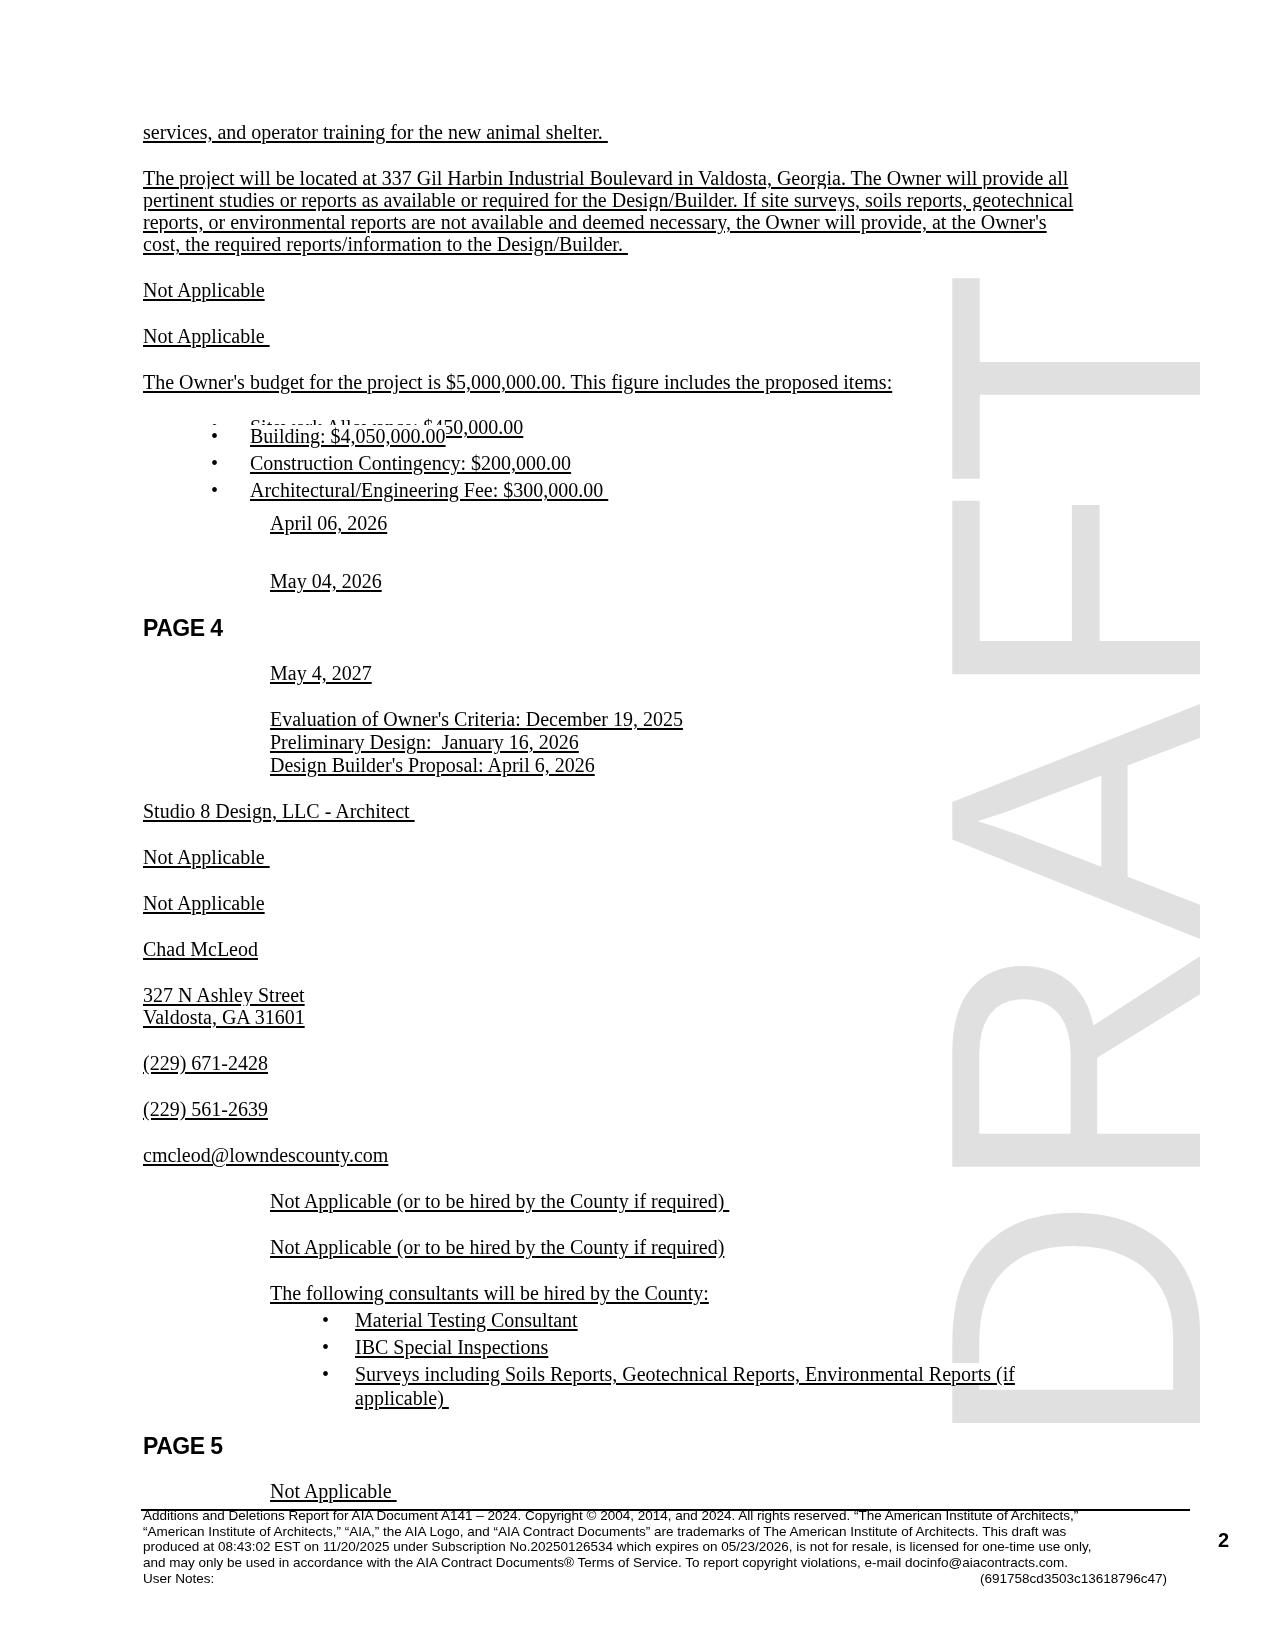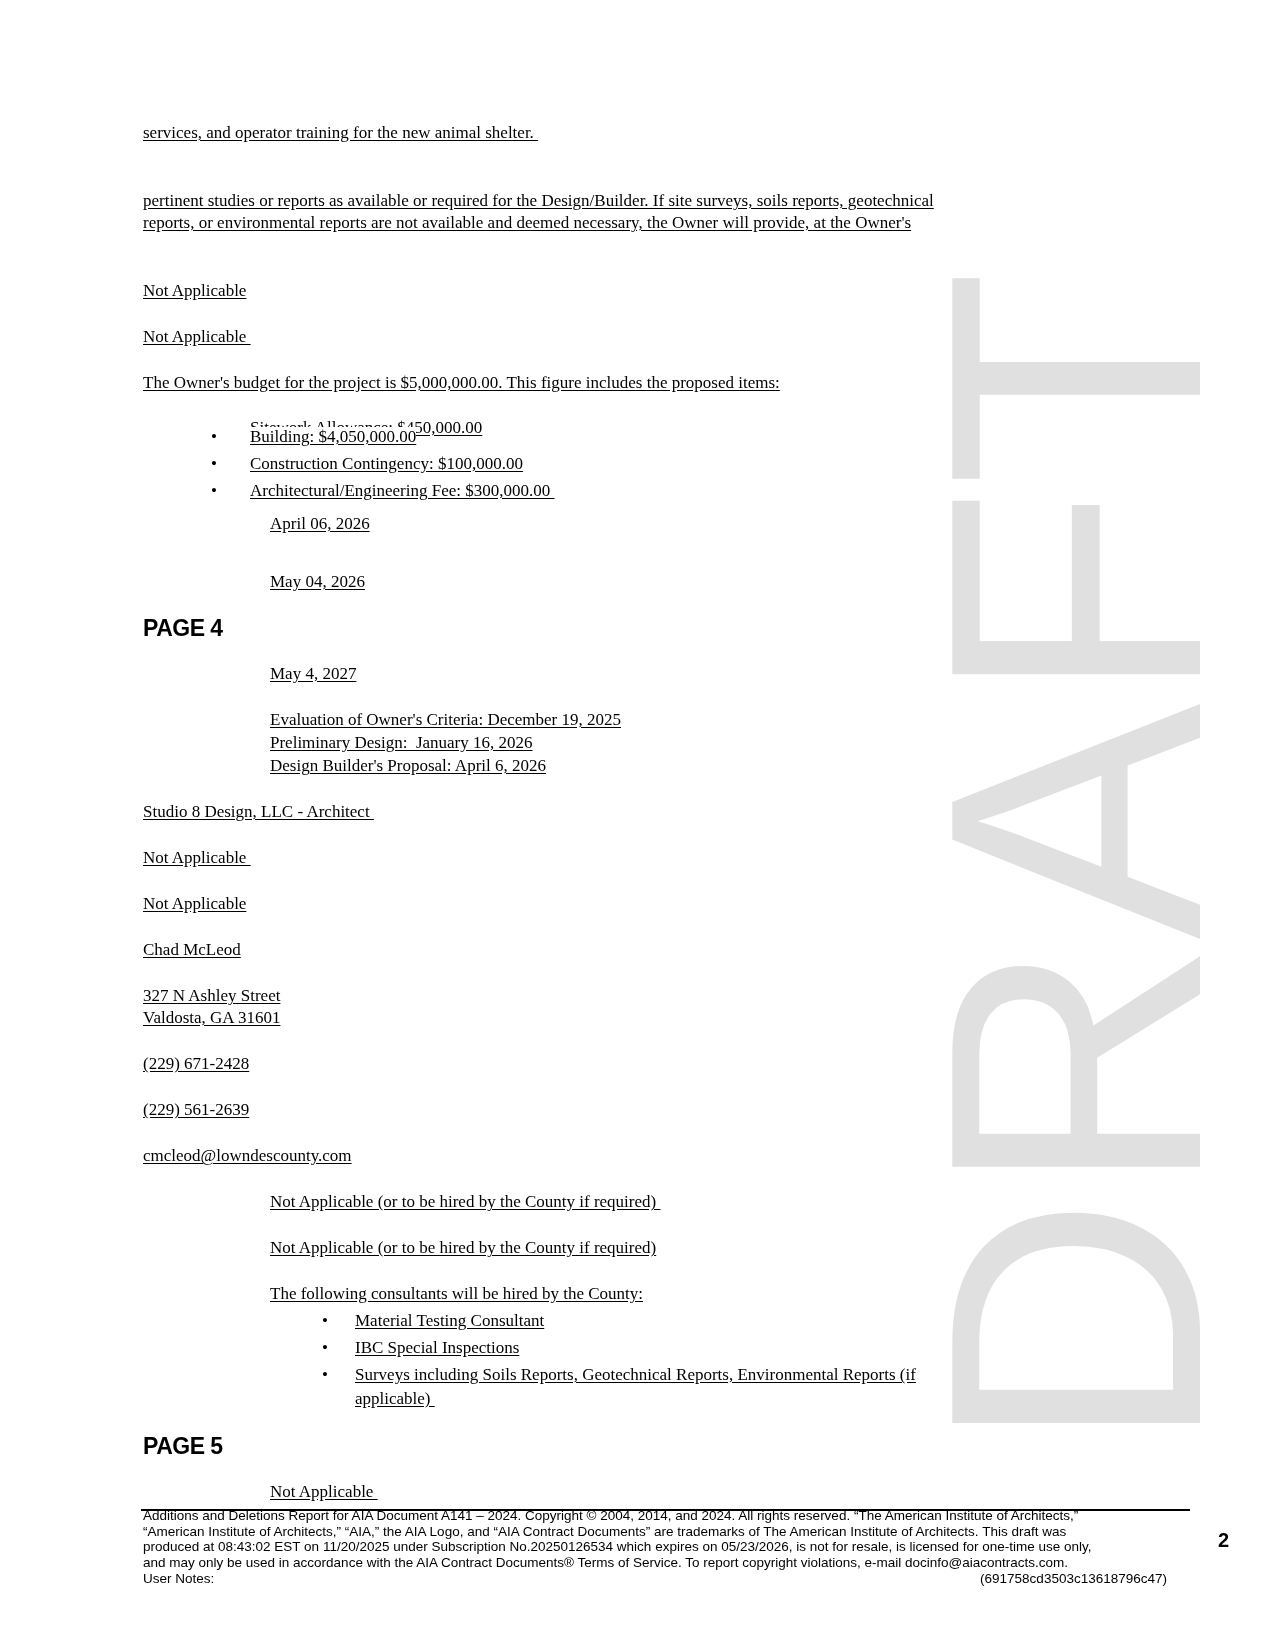--- a/index.html
+++ b/index.html
@@ -1,19 +1,19 @@
 <!DOCTYPE html>
 <html><head>
 <meta charset="utf-8">
 <style>
   html,body{margin:0;padding:0;background:#888;}
   .page{position:relative;width:1275px;height:1650px;margin:0 auto;background:#ffffff;overflow:hidden;
         font-family:"Liberation Serif", serif;color:#000;}
   .wm{position:absolute;left:0;top:0;}
-  .row{position:absolute;font-size:17px;line-height:23px;white-space:pre;}
+  .row{position:absolute;font-size:20px;line-height:23px;white-space:pre;}
   .row .t{background:#ffffff;text-decoration:underline;text-underline-offset:2px;}
   .b{display:inline-block;background:#ffffff;}
   .b1{width:39px;}
   .b2{width:33px;}
   .pagehead{position:absolute;font-family:"Liberation Sans",sans-serif;font-weight:bold;font-size:23px;
             letter-spacing:-0.5px;line-height:23px;background:#fff;}
   .rule{position:absolute;left:141px;top:1509px;width:1049px;height:2px;background:#000;}
   .footer{position:absolute;left:143px;top:1508px;width:1024px;font-family:"Liberation Sans",sans-serif;
           font-size:13.5px;line-height:15.7px;color:#000;}
   .fline{white-space:nowrap;}
@@ -26,31 +26,33 @@
 <body>
 
 <div class="page">
 
   <svg class="wm" width="1275" height="1650" viewBox="0 0 1275 1650" aria-hidden="true">
     <text transform="translate(1200 1452) rotate(-90)" font-family="Liberation Sans, sans-serif" font-size="360" textLength="1182" lengthAdjust="spacingAndGlyphs" fill="#e0e0e0">DRAFT</text>
   </svg>
 
   <div class="row" style="top:121px;left:143px"><span class="t">services, and operator training for the new animal shelter.&nbsp;</span></div>
 
+  <div class="row" style="top:167px;left:143px"><span class="t">The project will be located at 337 Gil Harbin Industrial Boulevard in Valdosta, Georgia. The Owner will provide all</span></div>
   <div class="row" style="top:189px;left:143px"><span class="t">pertinent studies or reports as available or required for the Design/Builder. If site surveys, soils reports, geotechnical</span></div>
   <div class="row" style="top:211px;left:143px"><span class="t">reports, or environmental reports are not available and deemed necessary, the Owner will provide, at the Owner's</span></div>
+  <div class="row" style="top:233px;left:143px"><span class="t">cost, the required reports/information to the Design/Builder.&nbsp;</span></div>
 
   <div class="row" style="top:279px;left:143px"><span class="t">Not Applicable</span></div>
   <div class="row" style="top:325px;left:143px"><span class="t">Not Applicable&nbsp;</span></div>
 
   <div class="row" style="top:371px;left:143px"><span class="t">The Owner's budget for the project is $5,000,000.00. This figure includes the proposed items:</span></div>
 
   <div class="row" style="top:416px;left:211px"><span class="b b1">•</span><span class="t">Sitework Allowance: $450,000.00</span></div>
   <div class="row" style="top:425px;left:211px"><span class="b b1">•</span><span class="t">Building: $4,050,000.00</span></div>
-  <div class="row" style="top:452px;left:211px"><span class="b b1">•</span><span class="t">Construction Contingency: $100,000.00</span></div>
+  <div class="row" style="top:452px;left:211px"><span class="b b1">•</span><span class="t">Construction Contingency: $200,000.00</span></div>
   <div class="row" style="top:479px;left:211px"><span class="b b1">•</span><span class="t">Architectural/Engineering Fee: $300,000.00&nbsp;</span></div>
 
   <div class="row" style="top:512px;left:270px"><span class="t">April 06, 2026</span></div>
   <div class="row" style="top:570px;left:270px"><span class="t">May 04, 2026</span></div>
 
   <div class="pagehead" style="top:617px;left:143px">PAGE 4</div>
 
   <div class="row" style="top:662px;left:270px"><span class="t">May 4, 2027</span></div>
 
   <div class="row" style="top:708px;left:270px"><span class="t">Evaluation of Owner's Criteria: December 19, 2025</span></div>

